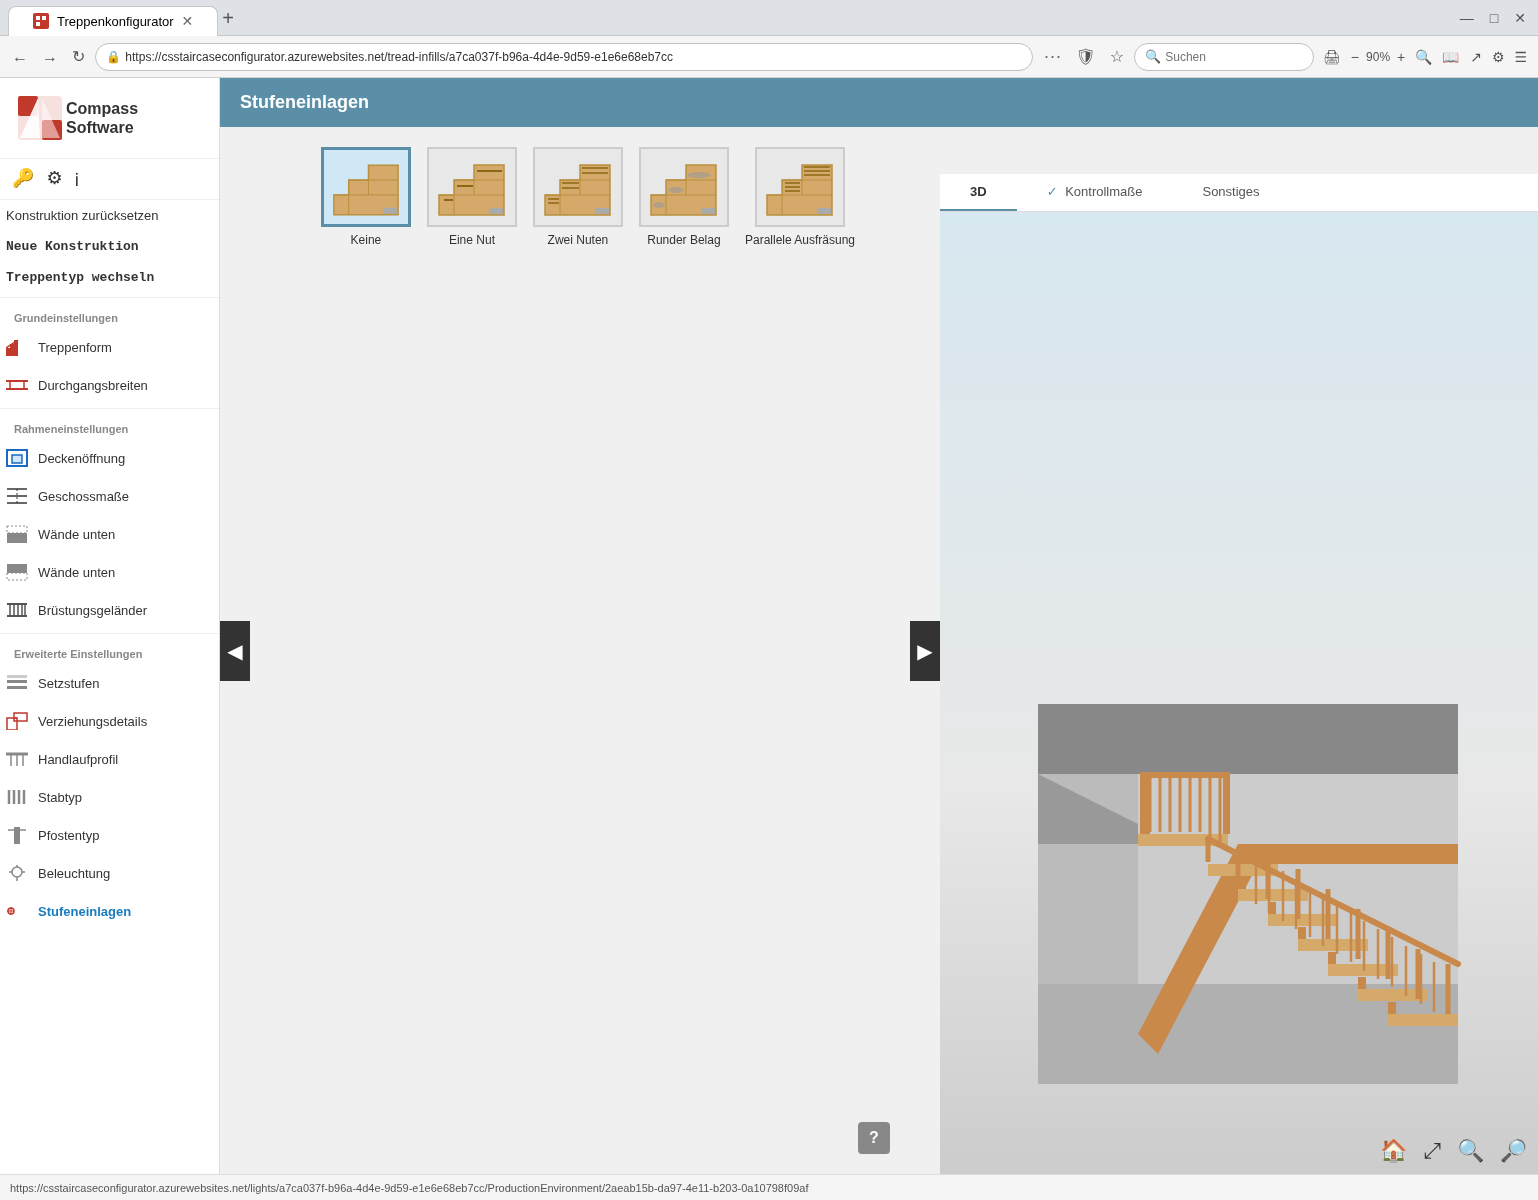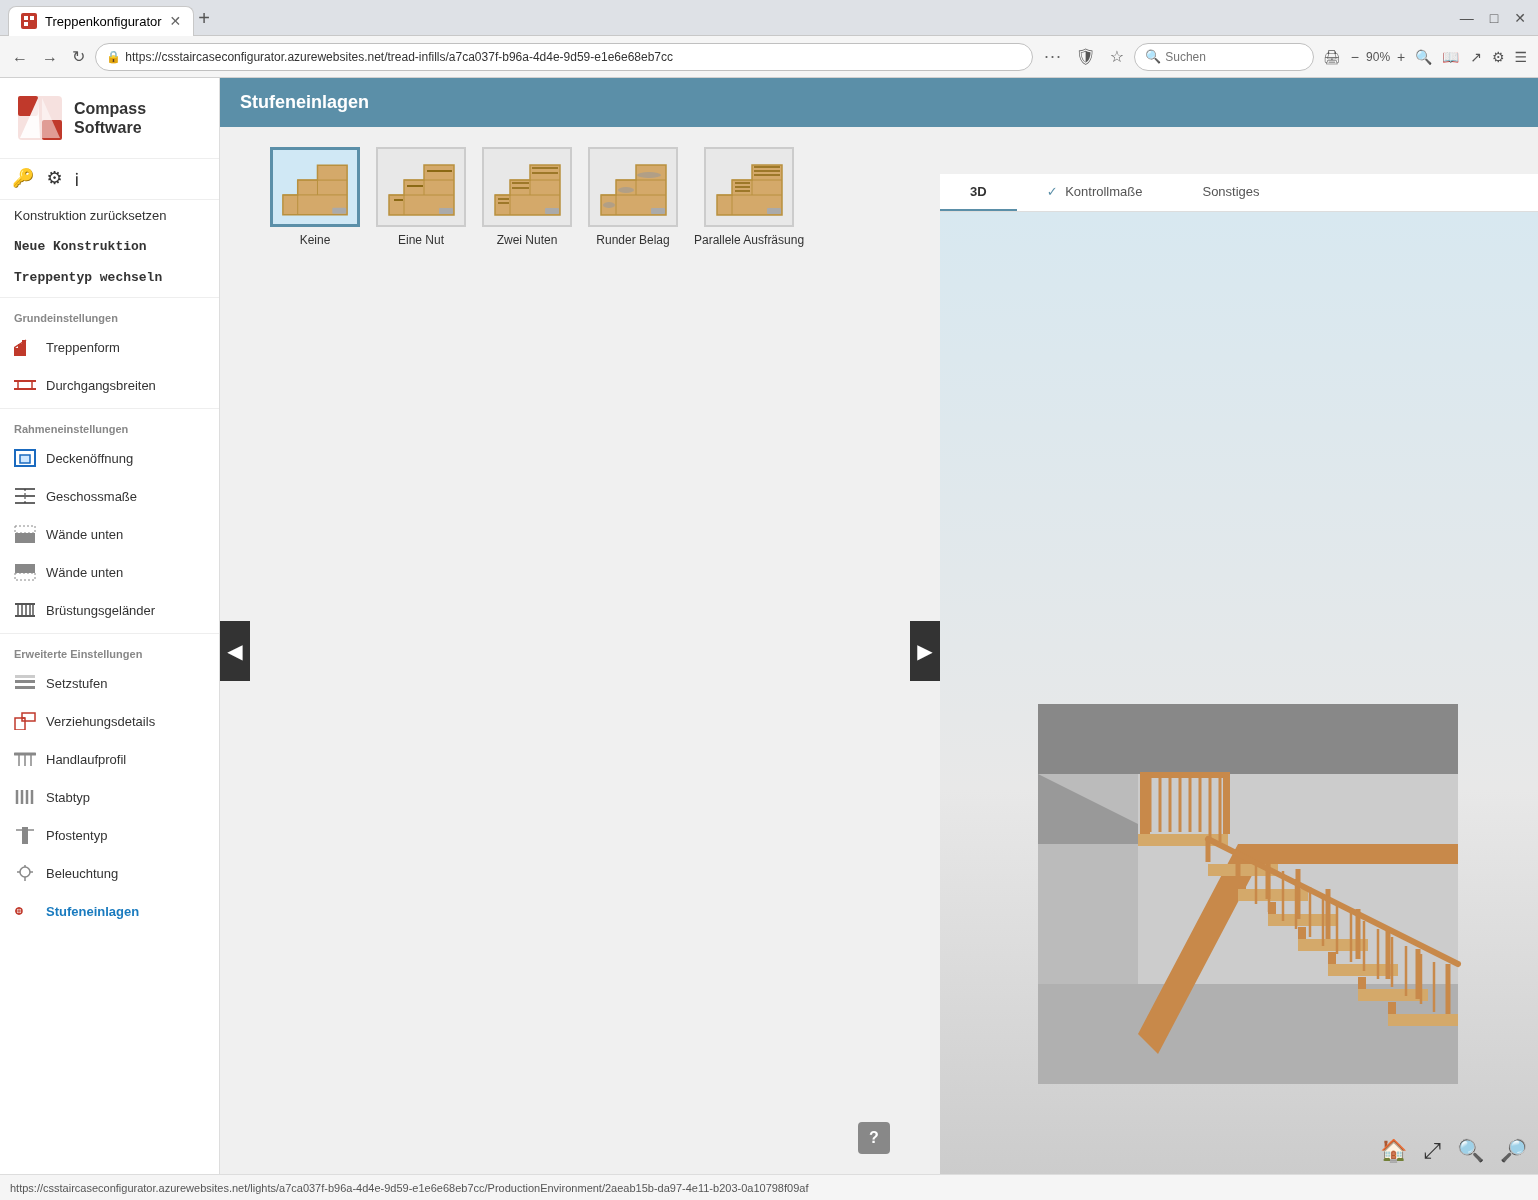--- a/index.html
+++ b/index.html
@@ -1,45 +1,45 @@
 <!DOCTYPE html>
 <html><head>
   <meta charset="utf-8">
   <style>
     * { box-sizing: border-box; margin: 0; padding: 0; }
     body { font-family: Arial, sans-serif; font-size: 13px; background: #f0f0f0; width: 1538px; height: 1200px; overflow: hidden; }
 
     
     .browser-chrome { background: #e8e8e8; width: 100%; }
     .browser-titlebar { background: #dee1e6; display: flex; align-items: center; height: 36px; padding: 0 8px; border-bottom: 1px solid #c8c8c8; }
-    .browser-tab { background: white; border-radius: 8px 8px 0 0; padding: 0 12px; height: 30px; display: flex; align-items: center; gap: 8px; font-size: 13px; min-width: 180px; margin-top: 6px; border: 1px solid #c8c8c8; border-bottom: none; }
+    .browser-tab { background: white; border-radius: 8px 8px 0 0; padding: 0 24px; height: 30px; display: flex; align-items: center; gap: 8px; font-size: 13px; min-width: 180px; margin-top: 6px; border: 1px solid #c8c8c8; border-bottom: none; }
     .browser-tab-icon { width: 16px; height: 16px; background: #c0392b; border-radius: 2px; display: flex; align-items: center; justify-content: center; color: white; font-size: 10px; font-weight: bold; }
     .browser-tab-close { margin-left: auto; color: #666; cursor: pointer; font-size: 14px; }
     .browser-new-tab { background: none; border: none; font-size: 20px; color: #555; cursor: pointer; margin-left: 4px; line-height: 1; }
     .browser-navbar { background: #f5f5f5; height: 42px; display: flex; align-items: center; padding: 0 8px; gap: 6px; border-bottom: 1px solid #d0d0d0; }
     .nav-btn { background: none; border: none; font-size: 16px; color: #555; cursor: pointer; padding: 4px; border-radius: 4px; }
     .address-bar { flex: 1; height: 28px; background: white; border: 1px solid #c0c0c0; border-radius: 14px; display: flex; align-items: center; padding: 0 10px; font-size: 12px; color: #333; gap: 4px; }
     .address-lock { color: #2a7; font-size: 12px; }
     .address-text { flex: 1; overflow: hidden; text-overflow: ellipsis; white-space: nowrap; color: #333; font-size: 12px; }
     .search-bar { width: 180px; height: 28px; background: white; border: 1px solid #c0c0c0; border-radius: 14px; display: flex; align-items: center; padding: 0 10px; gap: 4px; }
     .search-bar input { border: none; outline: none; font-size: 12px; width: 100%; background: transparent; }
     .nav-icons { display: flex; gap: 4px; align-items: center; }
     .nav-icon-btn { background: none; border: none; color: #555; cursor: pointer; font-size: 14px; padding: 3px; }
 
     
     .app-container { display: flex; width: 100%; height: calc(1200px - 78px - 26px); }
 
     
     .sidebar { width: 220px; background: white; border-right: 1px solid #ddd; overflow-y: auto; flex-shrink: 0; position: relative; }
-    .sidebar-logo { padding: 16px; border-bottom: 1px solid #eee; display: flex; align-items: center; gap: 10px; }
+    .sidebar-logo { padding: 16px; border-bottom: 1px solid #eee; display: flex; align-items: center; gap: 2px; }
     .logo-icon { width: 48px; height: 48px; }
     .logo-text { font-size: 16px; font-weight: bold; color: #333; line-height: 1.2; }
     .sidebar-actions { padding: 8px 12px; display: flex; gap: 12px; border-bottom: 1px solid #eee; }
     .sidebar-action-icon { font-size: 18px; color: #333; cursor: pointer; }
-    .sidebar-menu-item { display: flex; align-items: center; gap: 10px; padding: 8px 14px; cursor: pointer; color: #333; font-size: 13px; }
+    .sidebar-menu-item { display: flex; align-items: center; gap: 10px; padding: 8px 6px; cursor: pointer; color: #333; font-size: 13px; }
     .sidebar-menu-item.active { color: #1a7bbf; font-weight: bold; }
     .sidebar-section-label { padding: 10px 14px 4px; font-size: 11px; color: #888; font-weight: 600; text-transform: none; }
     .sidebar-item-icon { width: 22px; height: 22px; display: flex; align-items: center; justify-content: center; flex-shrink: 0; }
     .sidebar-bold { font-weight: bold; font-family: Liberation Mono, monospace; }
     .menu-divider { height: 1px; background: #eee; margin: 4px 0; }
 
     
     .main-content { flex: 1; display: flex; flex-direction: column; overflow: hidden; }
     .content-header { background: #5b8fa8; color: white; padding: 14px 20px; font-size: 18px; font-weight: 600; }
 
@@ -335,21 +335,21 @@
     <div class="content-header">
       <span>Stufeneinlagen</span>
     </div>
 
     <div class="content-body">
 
       <div class="options-panel" style="position: relative;">
 
         <div class="nav-arrow nav-arrow-left" style="position:absolute; left:0; top:50%; transform:translateY(-50%);">◀</div>
 
-        <div class="tread-grid" style="margin-left:30px;">
+        <div class="tread-grid" style="margin-left:16px;justify-content:center;">
 
           <div class="tread-option">
             <div class="tread-img selected">
               <svg width="85" height="75" viewBox="0 0 85 75">
 
                 <polygon points="10,65 10,45 25,45 25,30 45,30 45,15 75,15 75,65" fill="#d4a96a" stroke="#b8903e" stroke-width="1.5"></polygon>
 
                 <line x1="10" y1="45" x2="75" y2="45" stroke="#b8903e" stroke-width="1"></line>
                 <line x1="25" y1="30" x2="75" y2="30" stroke="#b8903e" stroke-width="1"></line>
 

